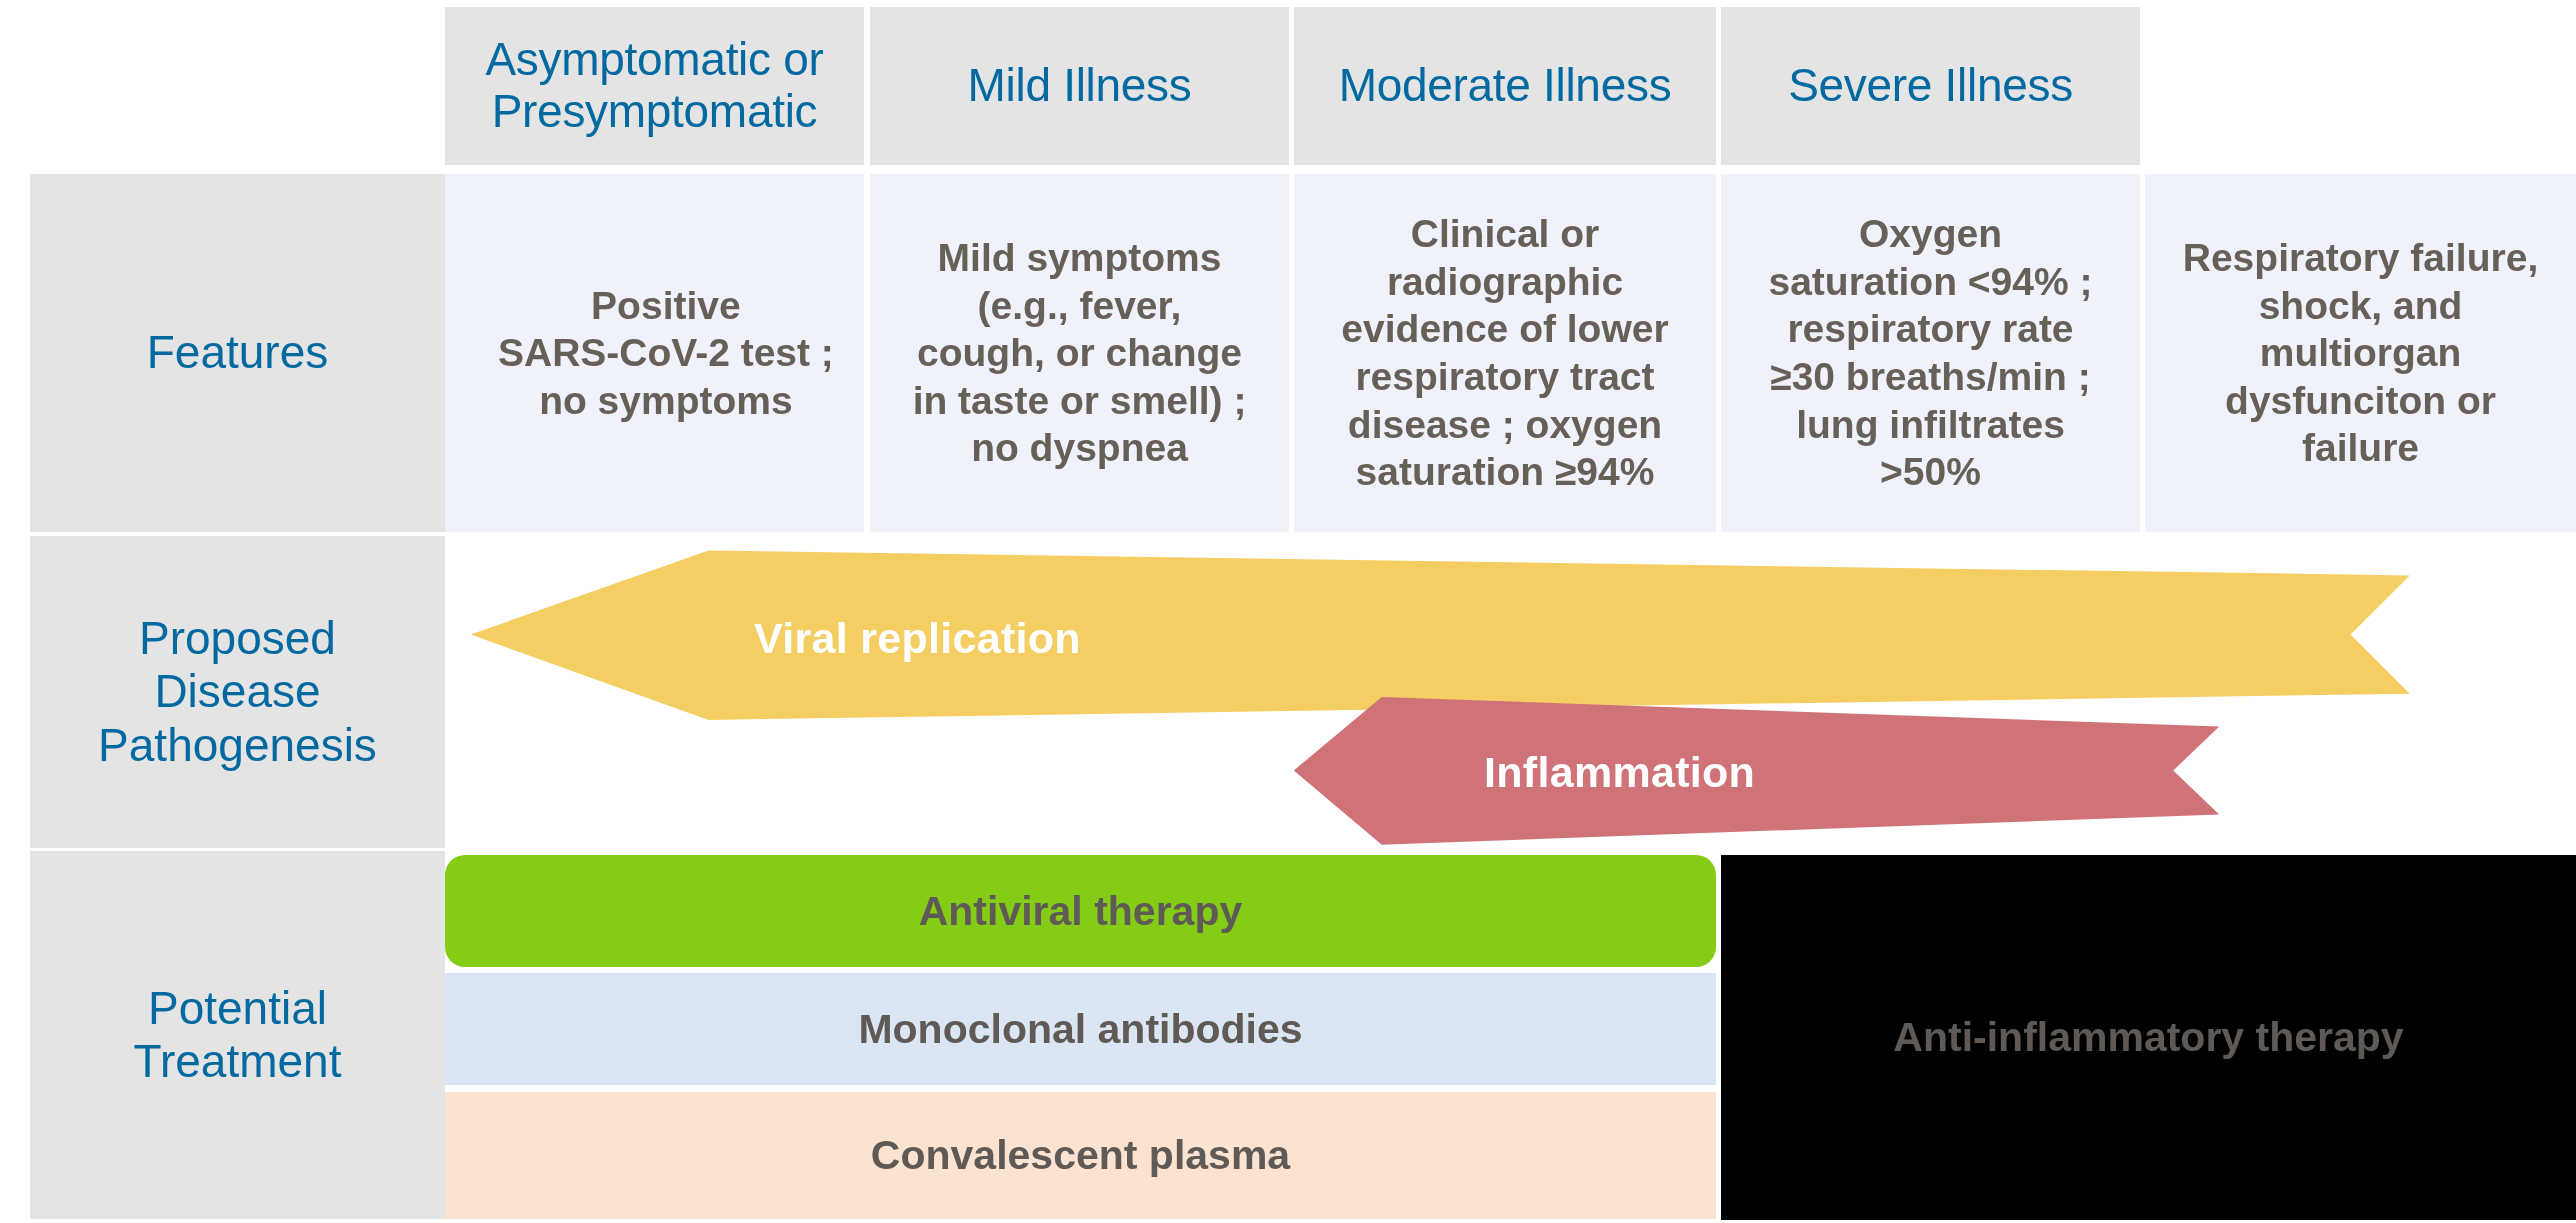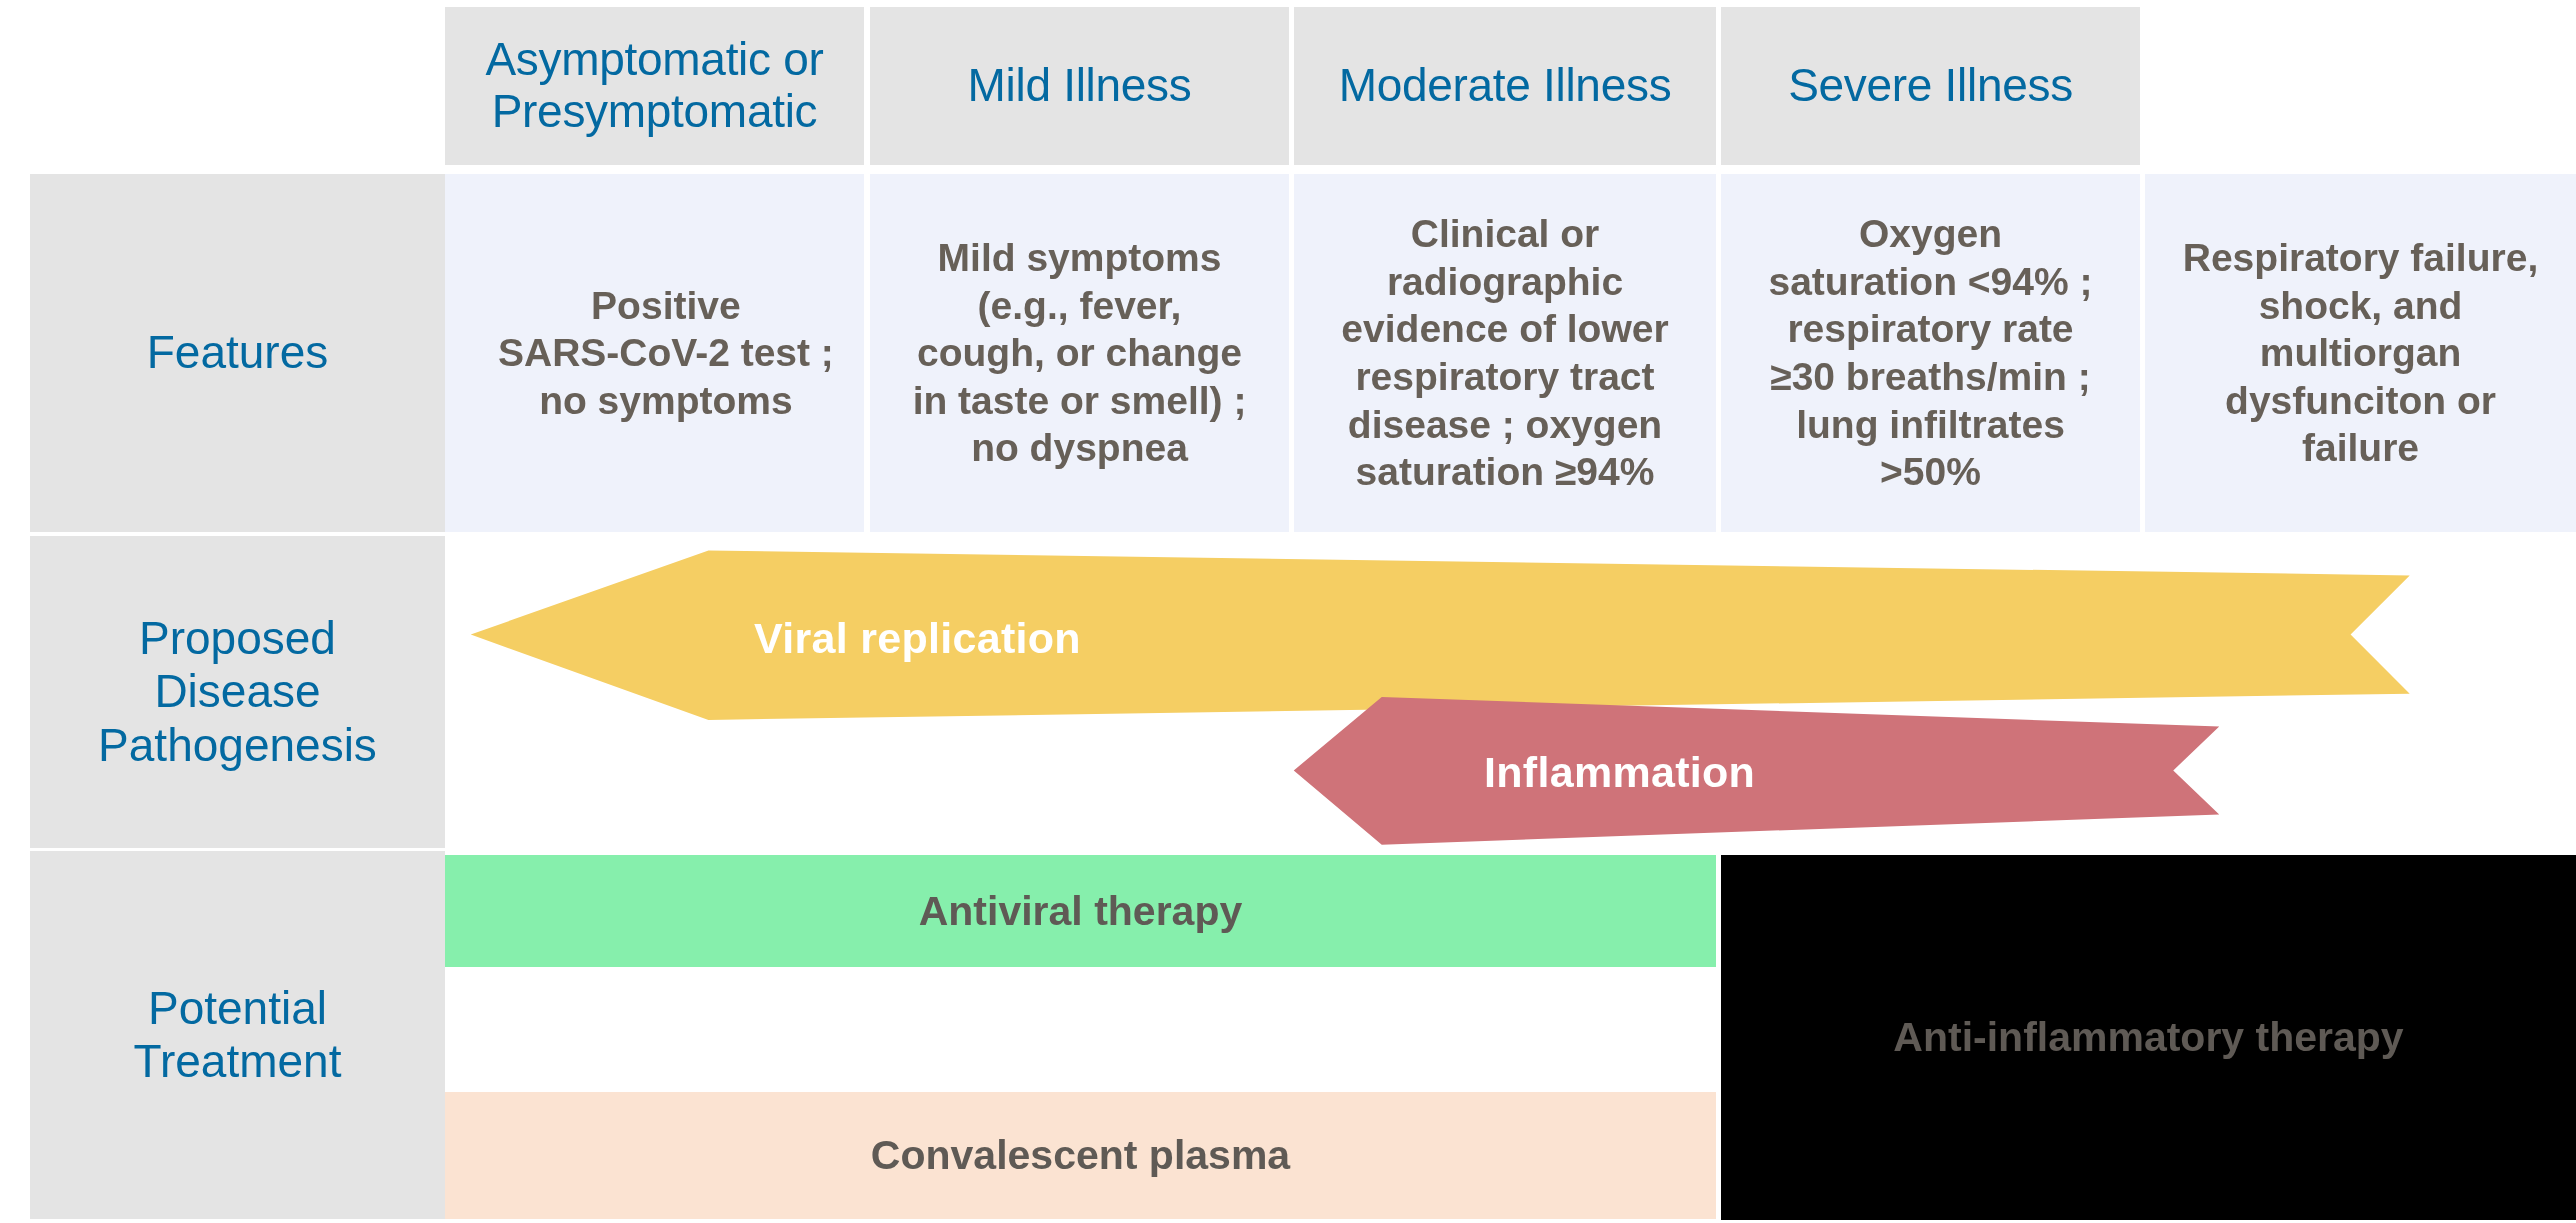--- a/index.html
+++ b/index.html
@@ -14,21 +14,21 @@
   .feat{background:#eff2fb;color:#676058;font-size:39px;font-weight:700;line-height:1.22;padding:0 9.2px;}
 
   
   .path-band{position:absolute;background:#ffffff;}
   .arrow-svg{position:absolute;left:0;top:0;overflow:visible;}
   .arrow-label{position:absolute;color:#ffffff;font-size:43px;font-weight:700;white-space:nowrap;letter-spacing:0.3px;}
 
   
   .tbar{position:absolute;box-sizing:border-box;display:flex;align-items:center;justify-content:center;
         color:#5f5a55;font-size:41px;font-weight:700;text-align:center;}
-  .tbar.green{background:#86efac;}
+  .tbar.green{background:#84cc16;border-radius:20px;}
   .tbar.blue{background:#dbe6f4;}
   .tbar.peach{background:#fbe3d2;}
   .tbar.pink{background:#000000;}
 </style>
 </head>
 <body>
 
 <div id="root">
 
   <div class="cell hdr" style="left:445px;top:6.6px;width:419px;height:158px;">Asymptomatic or<br>Presymptomatic</div>
@@ -53,17 +53,18 @@
       <polygon points="38,150 400,22 2990,60 2900,150 2990,240 400,280 38,150" fill="#f5ce63"></polygon>
 
       <polygon points="1291,357 1425,245 2700,290 2630,357 2700,424 1425,470 1291,357" fill="#cf7379"></polygon>
     </svg>
 
     <div class="arrow-label" style="left:309px;top:78px;">Viral replication</div>
     <div class="arrow-label" style="left:1039px;top:212px;">Inflammation</div>
   </div>
 
   <div class="tbar green" style="left:445px;top:855px;width:1271px;height:112px;">Antiviral therapy</div>
+  <div class="tbar blue" style="left:445px;top:973px;width:1271px;height:112px;">Monoclonal antibodies</div>
   <div class="tbar peach" style="left:445px;top:1092px;width:1271px;height:127px;">Convalescent plasma</div>
   <div class="tbar pink" style="left:1721px;top:855px;width:855px;height:365px;">Anti-inflammatory therapy</div>
 
 </div>
 
 
 </body></html>

